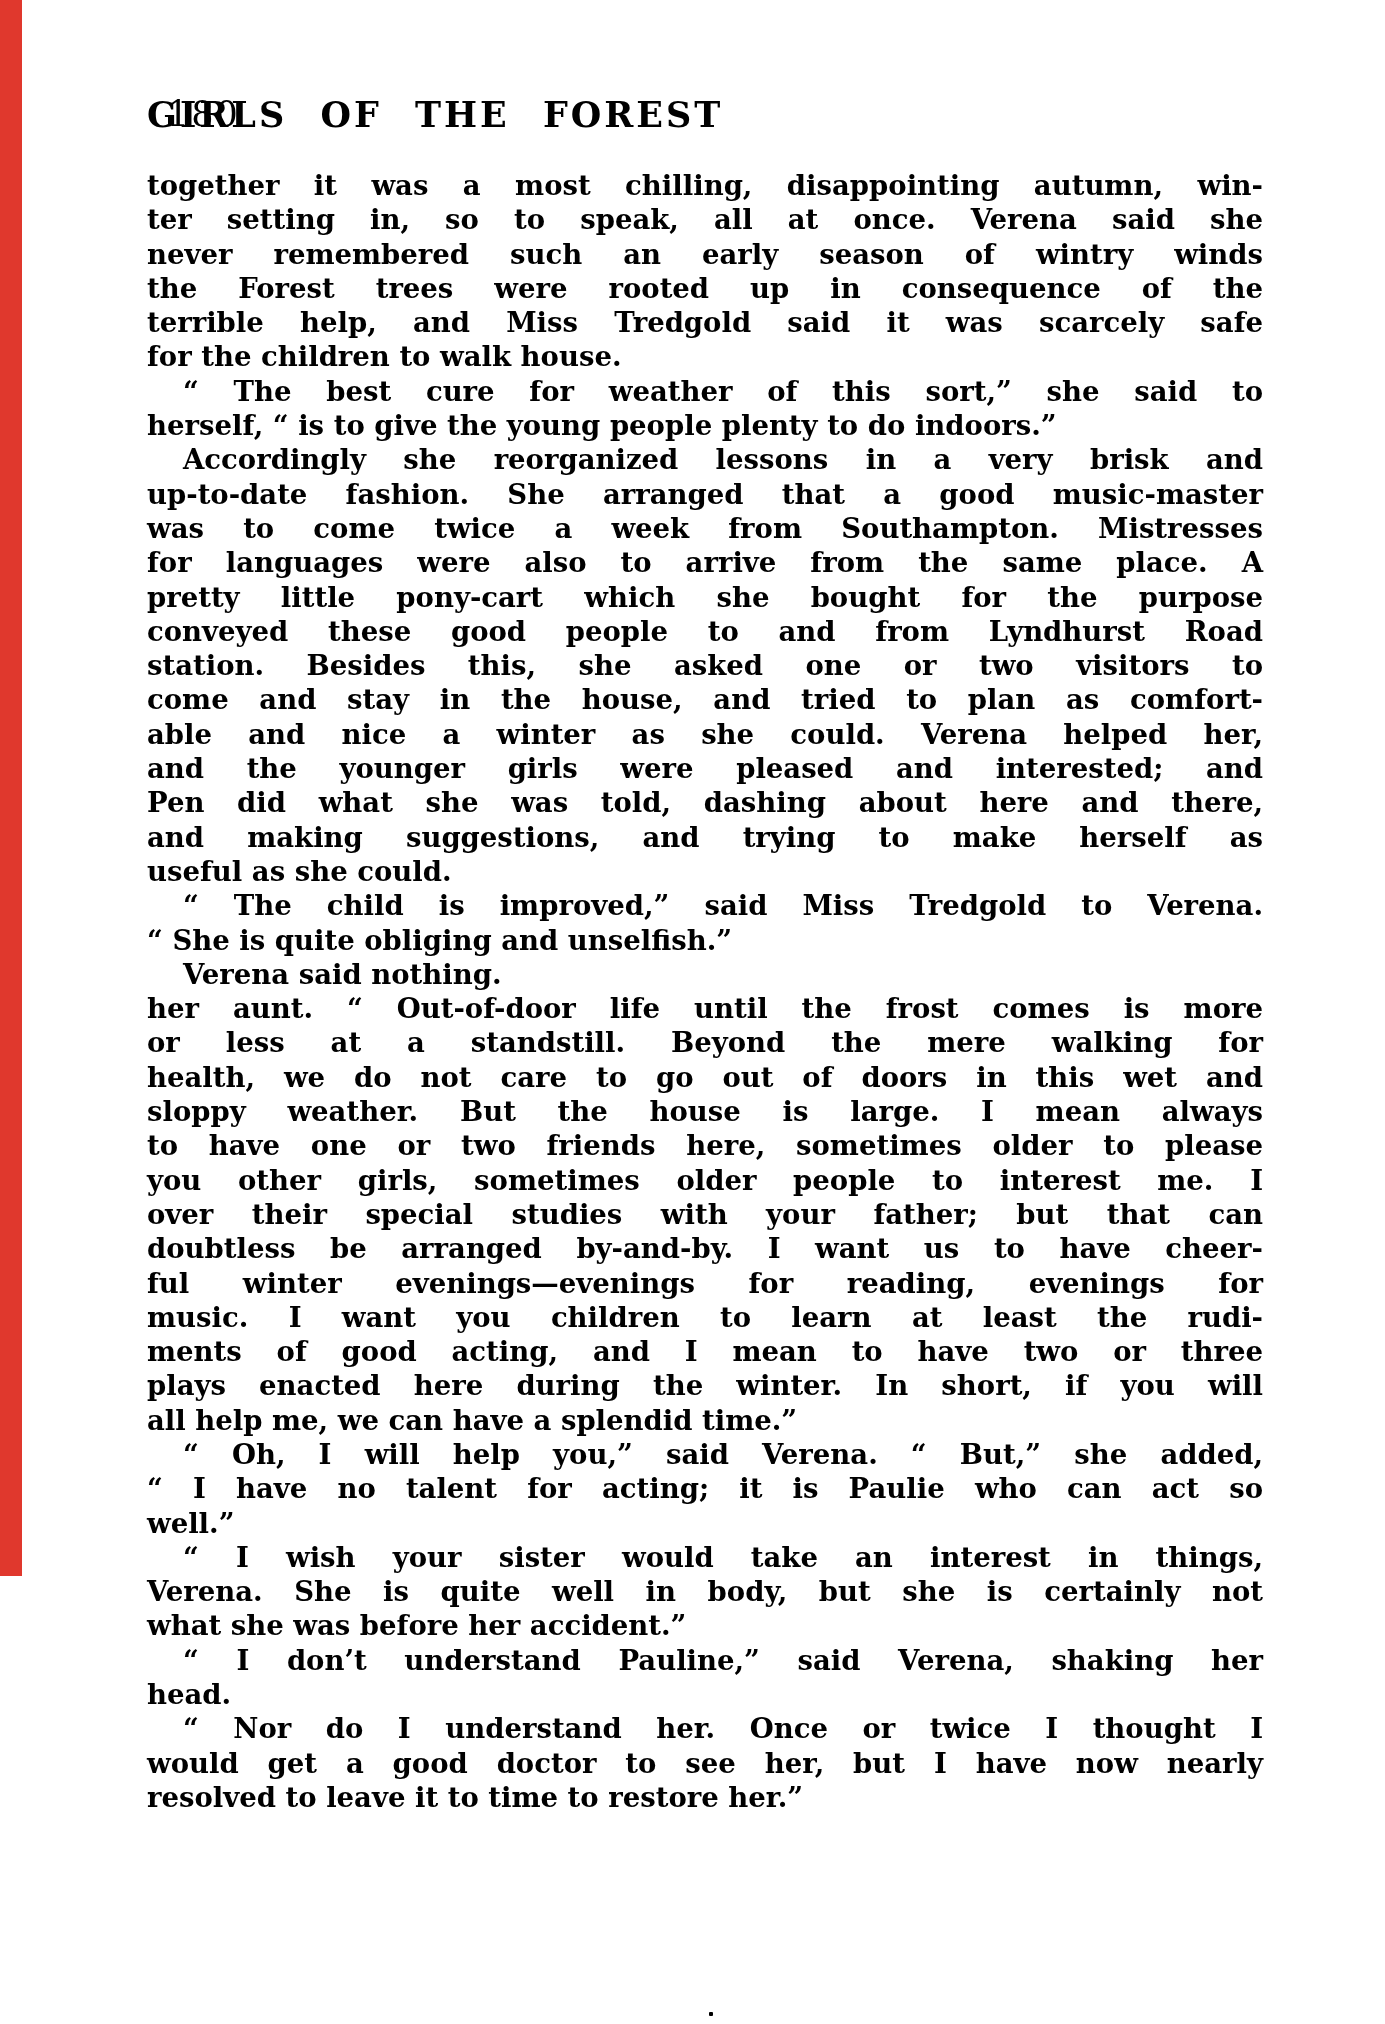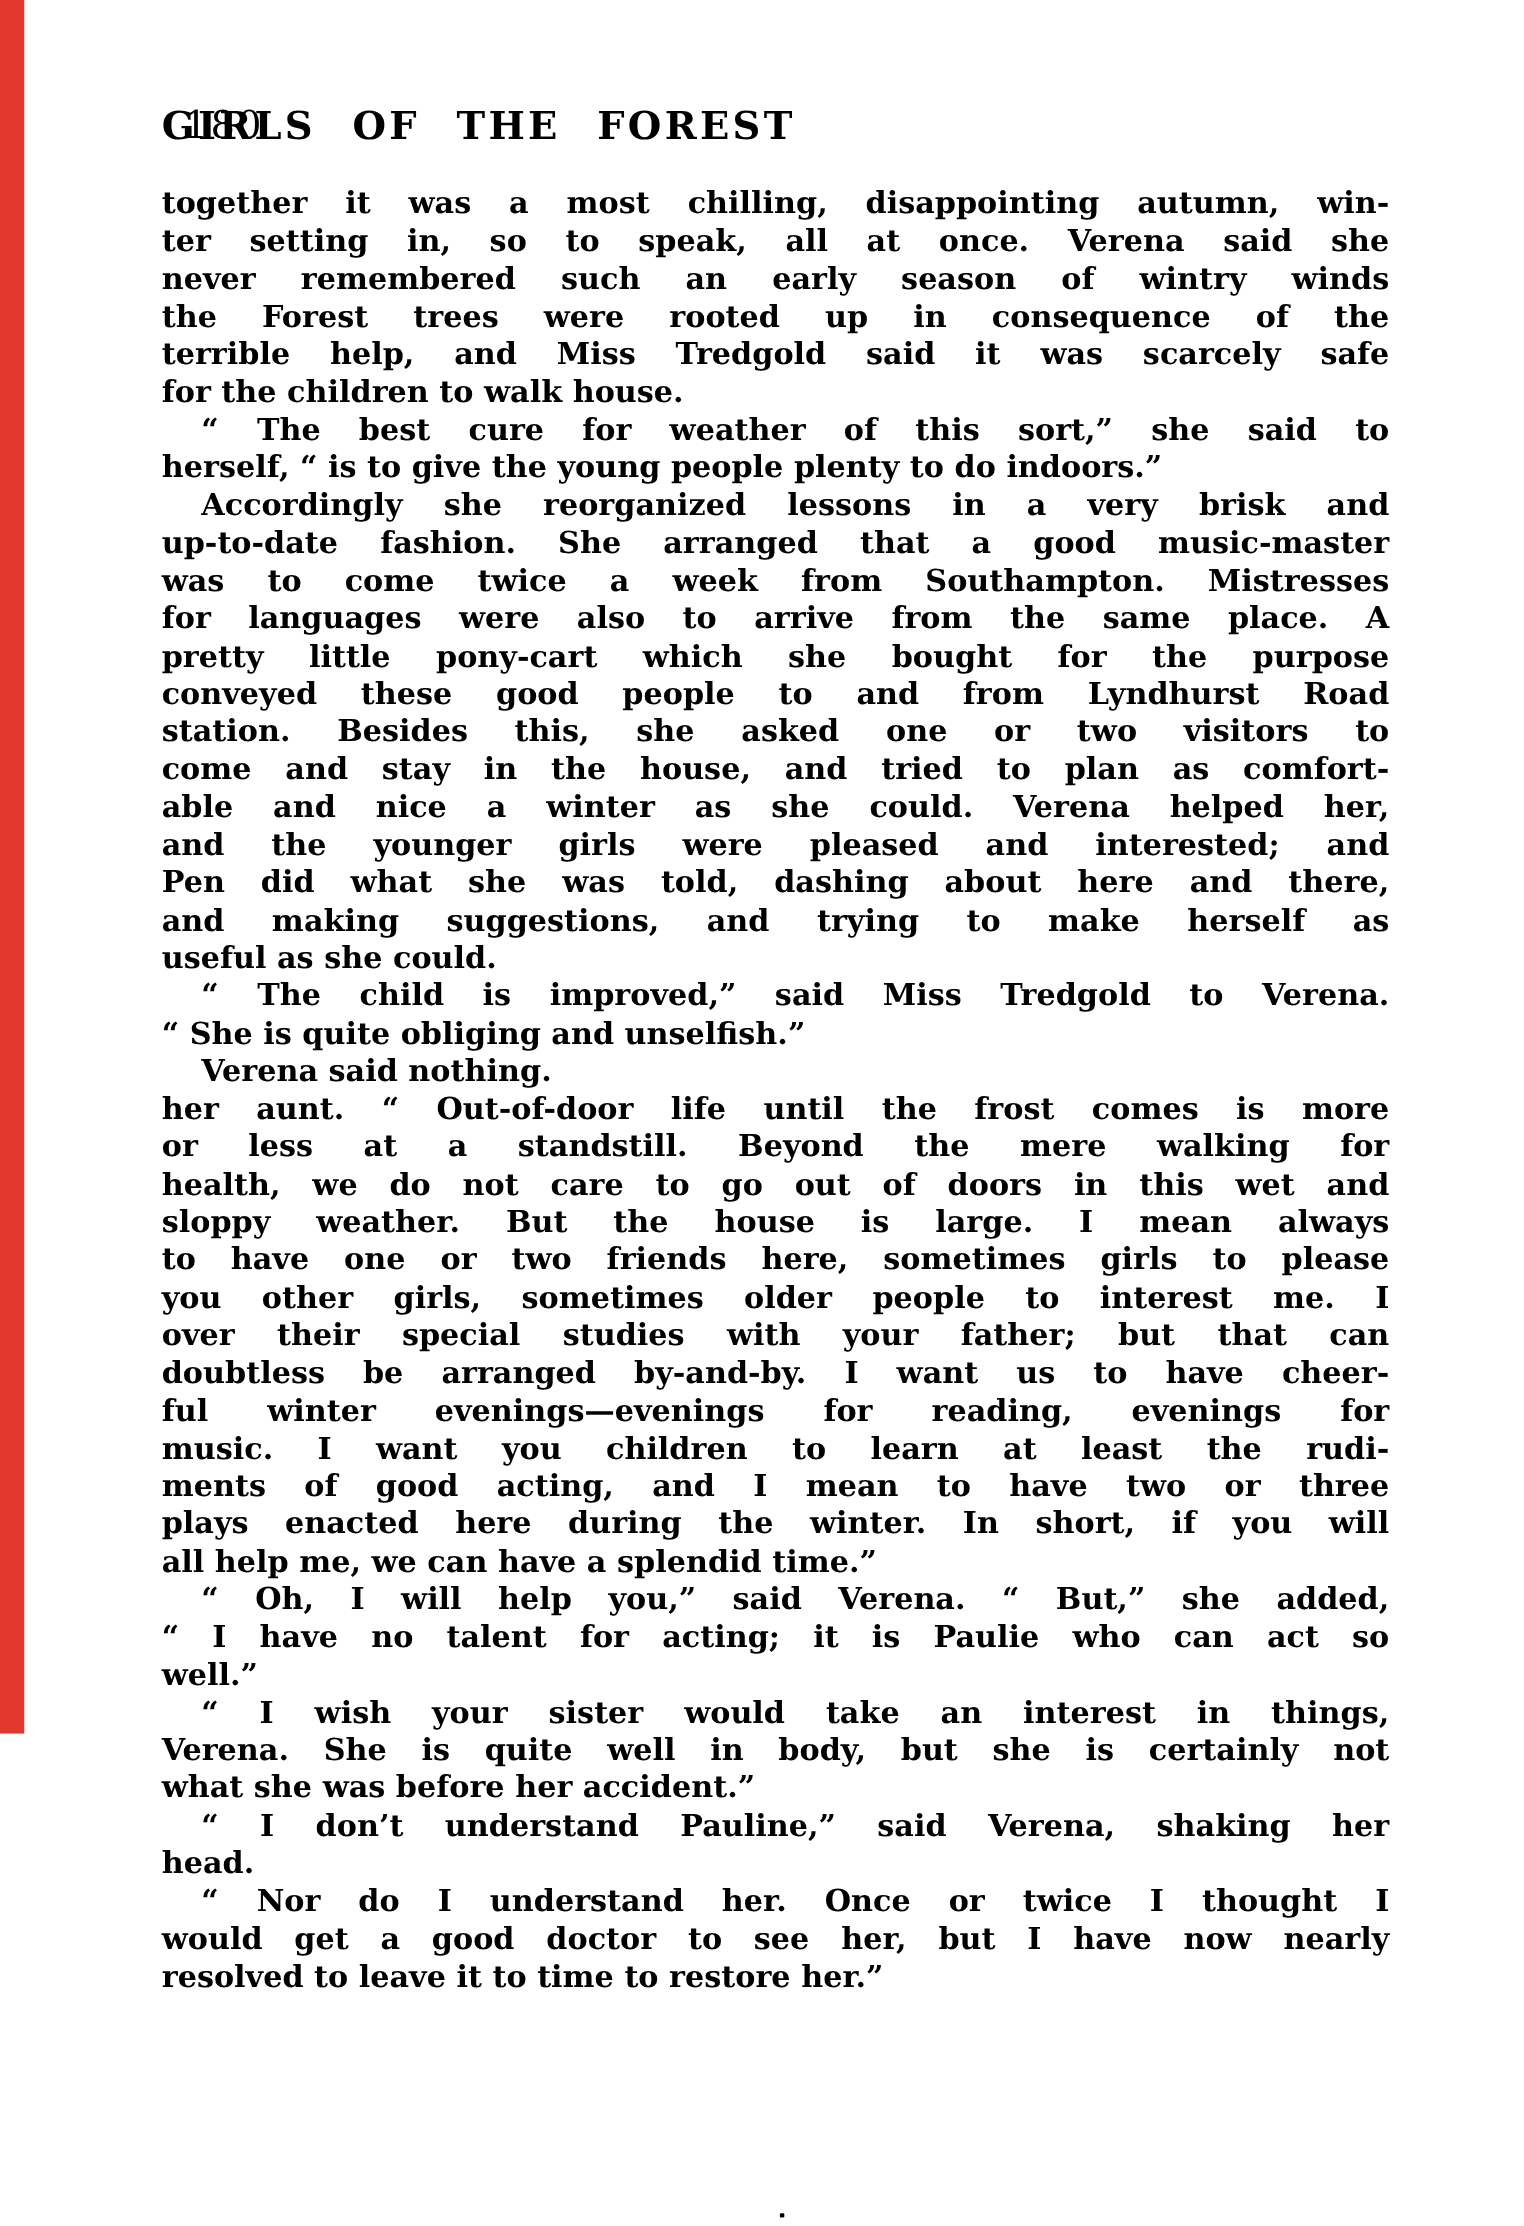--- a/index.html
+++ b/index.html
@@ -70,21 +70,21 @@
       <div class="line">Pen did what she was told, dashing about here and there,</div>
       <div class="line">and making suggestions, and trying to make herself as</div>
       <div class="line pe">useful as she could.</div>
       <div class="line ps">“ The child is improved,” said Miss Tredgold to Verena.</div>
       <div class="line pe">“ She is quite obliging and unselfish.”</div>
       <div class="line ps pe">Verena said nothing.</div>
       <div class="line">her aunt. “ Out-of-door life until the frost comes is more</div>
       <div class="line">or less at a standstill. Beyond the mere walking for</div>
       <div class="line">health, we do not care to go out of doors in this wet and</div>
       <div class="line">sloppy weather. But the house is large. I mean always</div>
-      <div class="line">to have one or two friends here, sometimes girls to please</div>
+      <div class="line">to have one or two friends here, sometimes older to please</div>
       <div class="line">you other girls, sometimes older people to interest me. I</div>
       <div class="line">over their special studies with your father; but that can</div>
       <div class="line">doubtless be arranged by-and-by. I want us to have cheer-</div>
       <div class="line">ful winter evenings—evenings for reading, evenings for</div>
       <div class="line">music. I want you children to learn at least the rudi-</div>
       <div class="line">ments of good acting, and I mean to have two or three</div>
       <div class="line">plays enacted here during the winter. In short, if you will</div>
       <div class="line pe">all help me, we can have a splendid time.”</div>
       <div class="line ps">“ Oh, I will help you,” said Verena. “ But,” she added,</div>
       <div class="line">“ I have no talent for acting; it is Paulie who can act so</div>

